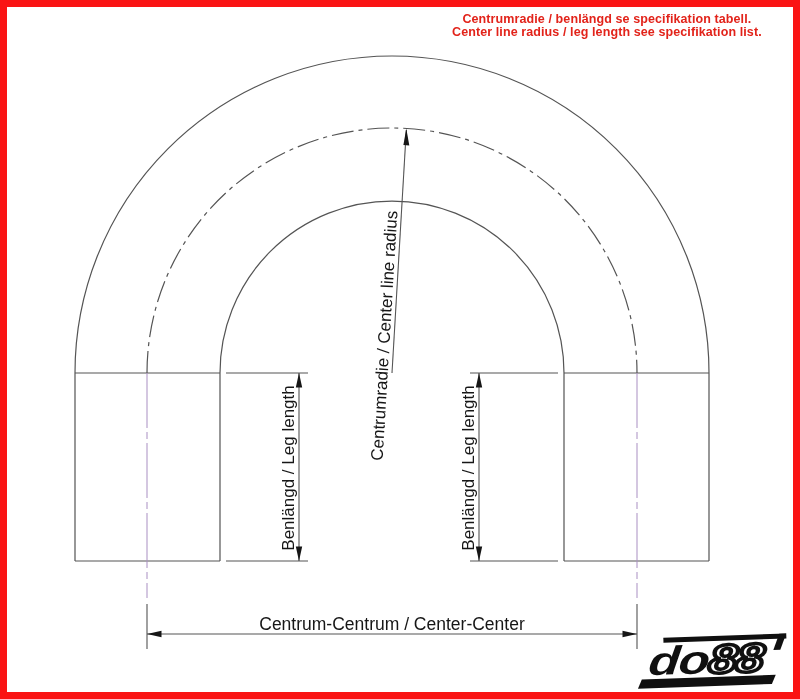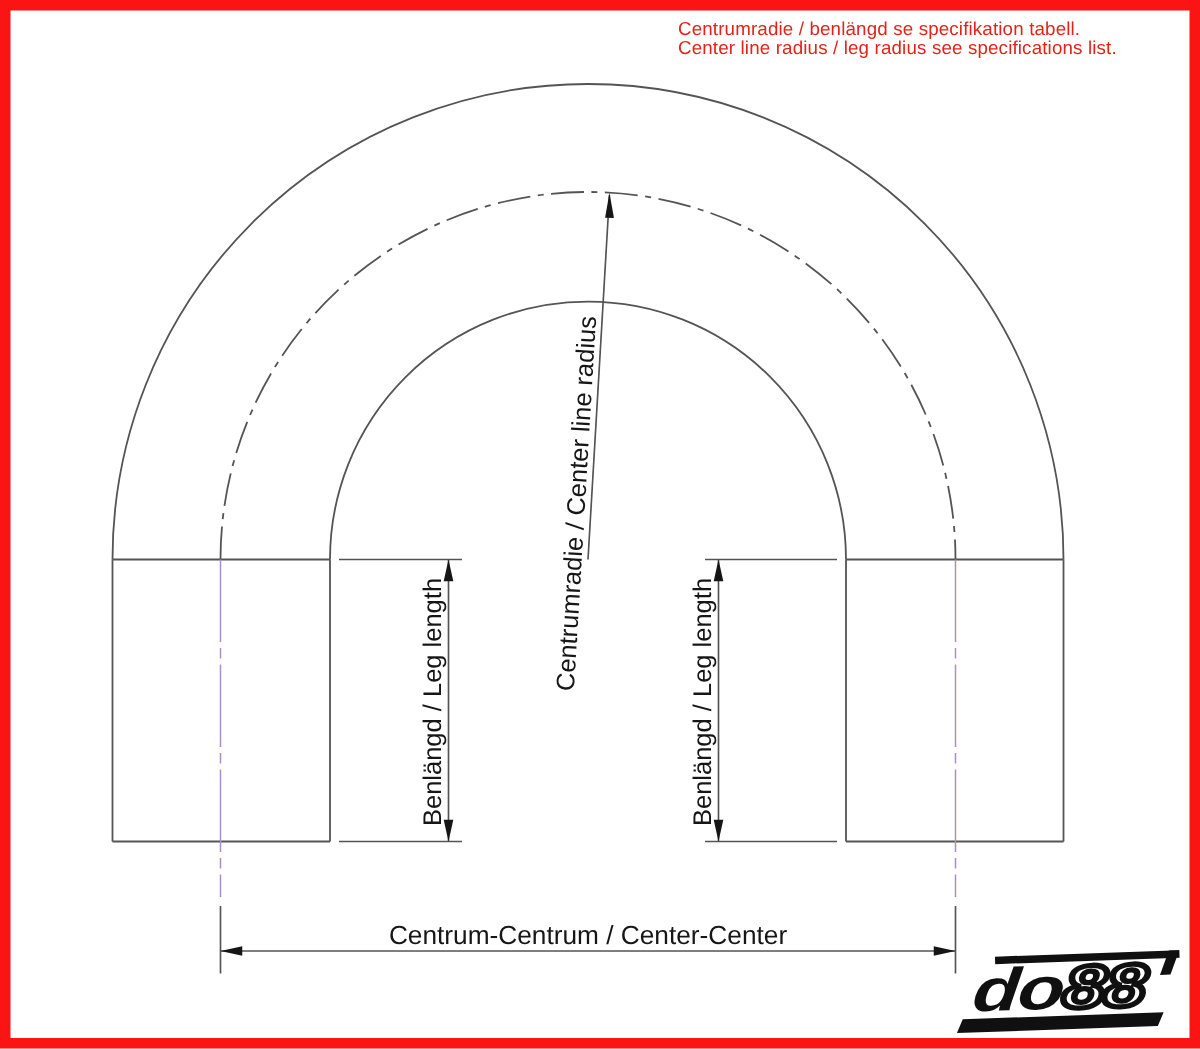--- a/index.html
+++ b/index.html
@@ -22,26 +22,27 @@
     z-index: 40;
   }
   .drawing-svg {
     position: absolute; left: 0; top: 0;
     width: 800px; height: 699px;
   }
   .notice {
     position: absolute;
     left: 452px; top: 13px;
     color: #e2231a;
-    font-weight: normal;
+    font-weight: bold;
     font-size: 12.5px;
     line-height: 12.8px;
     letter-spacing: 0.1px;
     white-space: nowrap;
     z-index: 30;
+    text-align: center;
   }
   
   .logo {
     position: absolute;
     right: 10px; bottom: 7px;
     width: 152px; height: 70px;
     transform: rotate(-2deg);
     z-index: 35;
   }
   .logo-top-bar {
@@ -128,21 +129,21 @@
     <g>
       <path d="M 147 604 V 649 M 637 604 V 649 M 147 634 H 637" stroke="#545454" stroke-width="1.1"></path>
       <polygon points="147,634 161.5,630.8 161.5,637.2" fill="#161616" stroke="none"></polygon>
       <polygon points="637,634 622.5,630.8 622.5,637.2" fill="#161616" stroke="none"></polygon>
       <text x="392" y="629.5" text-anchor="middle" font-size="17.5" fill="#161616" stroke="none">Centrum-Centrum / Center-Center</text>
     </g>
   </svg>
 
   <div class="notice">
     <div>Centrumradie / benlängd se specifikation tabell.</div>
-    <div>Center line radius / leg radius see specifications list.</div>
+    <div>Center line radius / leg length see specifikation list.</div>
   </div>
 
   <div class="logo">
     <div class="logo-top-bar"></div>
     <div class="logo-text"><span>do</span><span class="logo-digits">88</span></div>
     <div class="logo-bottom-bar"></div>
   </div>
 
   <div class="border-frame"></div>
 </div>

